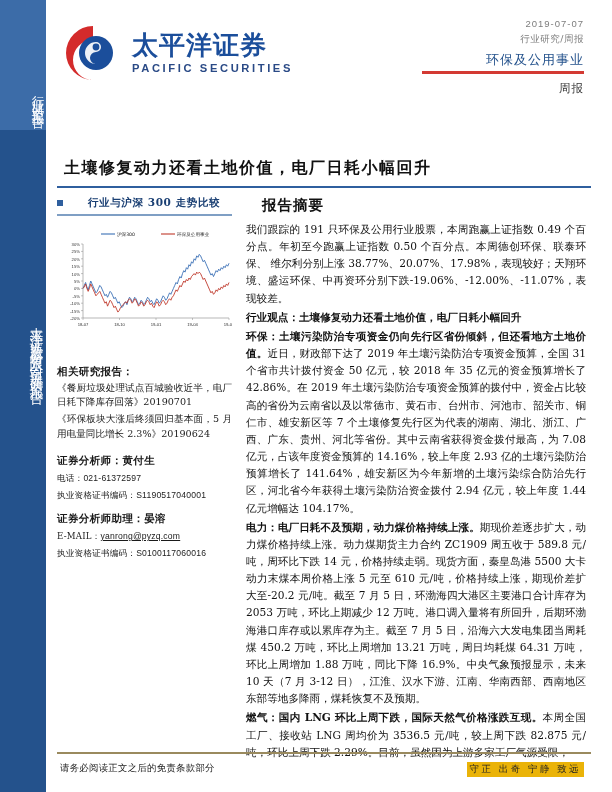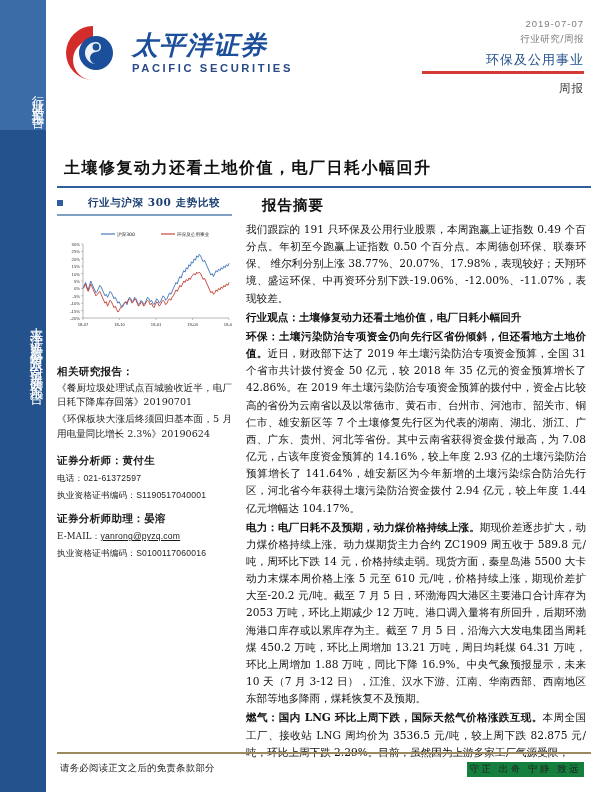--- a/index.html
+++ b/index.html
@@ -40,21 +40,21 @@
 
   
   .logo-wrap {
     position: absolute; left: 62px; top: 22px;
     display: flex; align-items: center; gap: 8px;
   }
   .logo-mark { width: 62px; height: 62px; position: relative; }
   .logo-text-cn {
     font-family: "DejaVu Sans", "Liberation Sans", sans-serif;
     font-size: 26px; font-weight: bold; color: #1b4e9b;
-    letter-spacing: 1px; line-height: 1.05; font-style: italic;
+    letter-spacing: 1px; line-height: 1.05;
   }
   .logo-text-en {
     font-family: "Liberation Sans", sans-serif;
     font-size: 11.2px; font-weight: bold; color: #2a4a86;
     letter-spacing: 2.6px; margin-top: 2px;
   }
 
   .hdr-right {
     position: absolute; right: 28px; top: 18px;
     text-align: right; width: 250px;
@@ -153,21 +153,21 @@
   }
   .foot-left {
     position: absolute; left: 60px; top: 762px;
     font-family: "DejaVu Serif", "Liberation Serif", serif;
     font-size: 9.4px; color: #222; letter-spacing: .3px;
   }
   .foot-right {
     position: absolute; right: 28px; top: 762px;
     font-family: "DejaVu Serif", "Liberation Serif", serif;
     font-size: 9.4px; color: #222; letter-spacing: 2.5px;
-    background: #15803d; padding: 1px 3px;
+    background: #eab308; padding: 1px 3px;
   }
 </style>
 </head>
 <body>
 
 <div class="page">
 
   <div class="sidebar">
     <div class="sidebar-top"></div>
     <div class="vtext vtext-1">行业研究报告</div>

